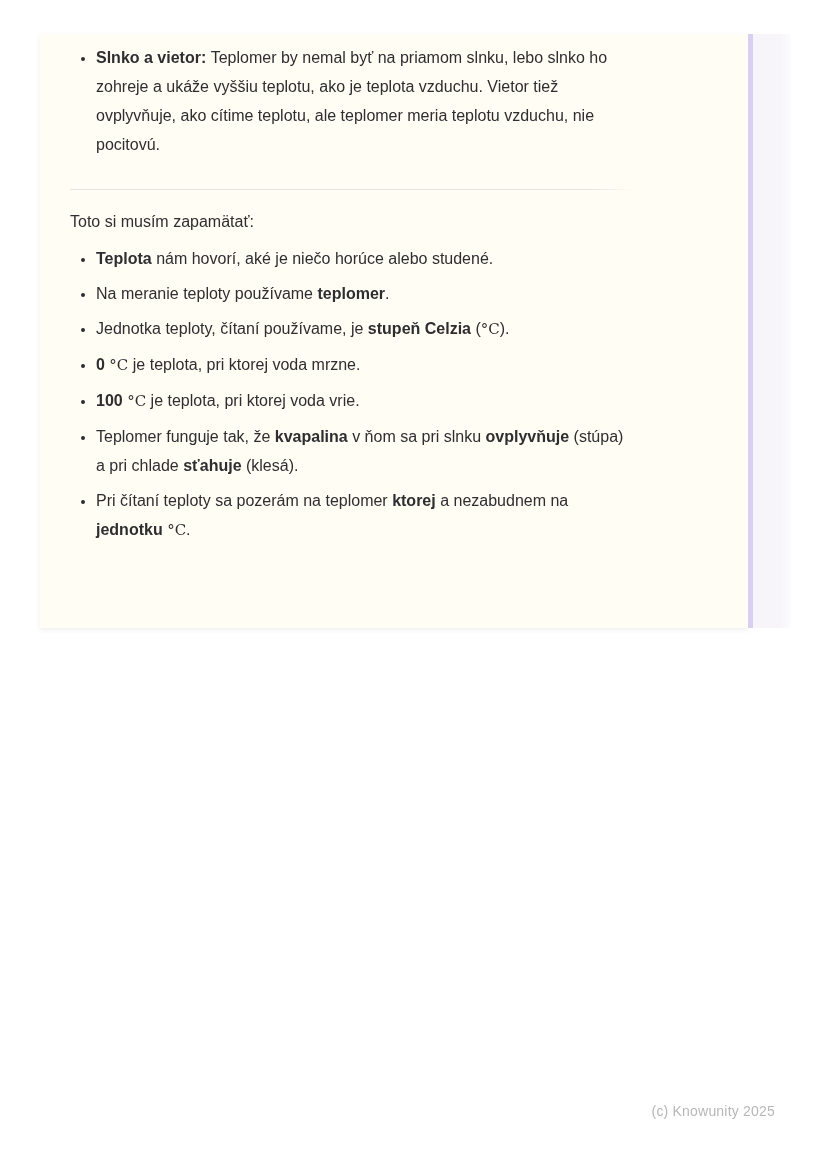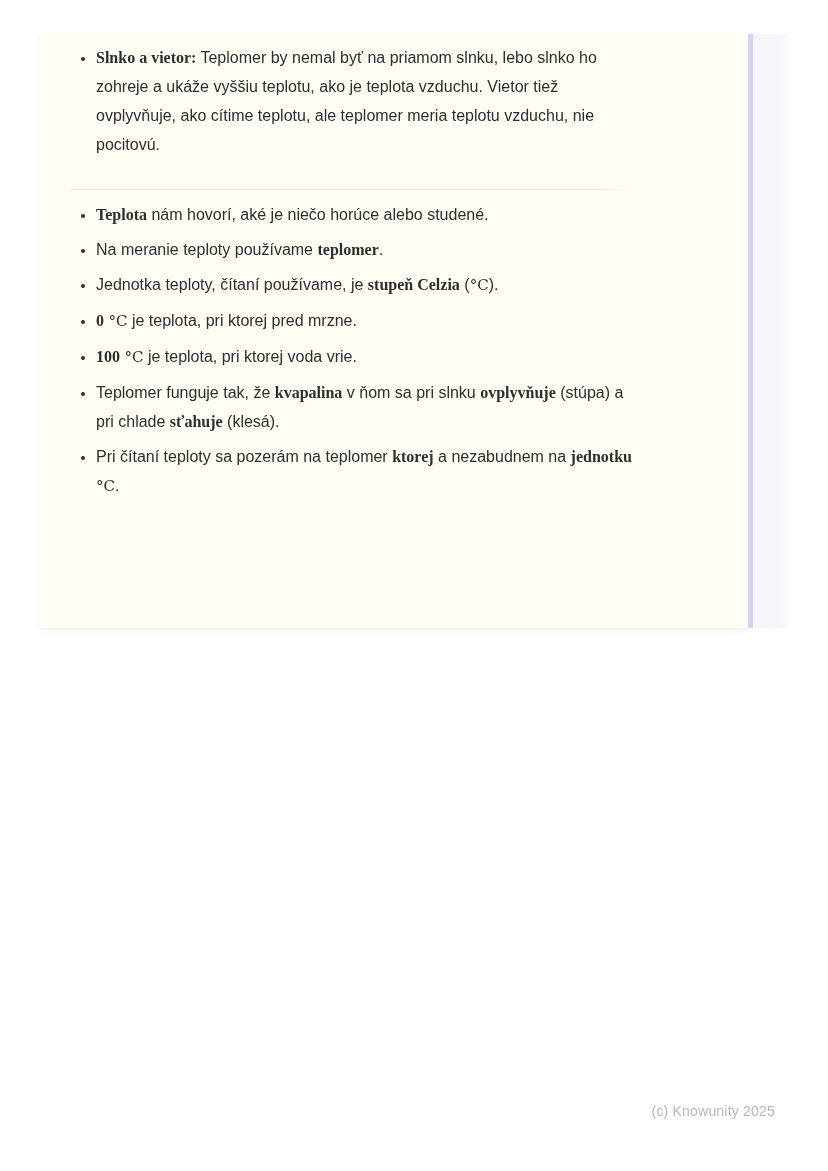--- a/index.html
+++ b/index.html
@@ -35,21 +35,21 @@
     background:linear-gradient(to right,var(--panel-bg) 70%,#fcfbfd 100%);
   }
   ul.note-list{
     list-style:disc;
     padding-left:26px;
     font-size:16px;
     line-height:29px;
   }
   ul.note-list li{margin-bottom:6px;}
   ul.note-list li::marker{color:var(--ink);font-size:14px;}
-  .b{font-weight:700;font-family:Liberation Serif, serif;}
+  .b{font-weight:700;}
   .i{}
   .math{font-family:"DejaVu Serif","Liberation Serif",serif;font-size:15px;}
   hr.section-divider{
     border:none;height:1px;
     background:linear-gradient(to right,var(--rule) 92%,rgba(229,228,224,0) 100%);
     margin:30px 0 0 0;
   }
   h2.section-title{
     margin-top:33px;
     font-size:27px;
@@ -80,26 +80,27 @@
 <body>
 
 <div class="page-card">
   <ul class="note-list top-list">
       <li><span class="b">Slnko a vietor: </span><span>Teplomer by nemal byť na priamom slnku, lebo slnko ho zohreje a ukáže vyššiu teplotu, ako je teplota vzduchu. Vietor tiež ovplyvňuje, ako </span><span class="i">cítime</span><span> teplotu, ale teplomer meria teplotu vzduchu, nie pocitovú.</span></li>
     </ul>
 
   <hr class="section-divider">
 
 
+  <p class="section-intro">Toto si musím zapamätať:</p>
 
   <ul class="note-list summary-list">
       <li><span class="b">Teplota</span><span> nám hovorí, aké je niečo horúce alebo studené.</span></li>
       <li><span>Na meranie teploty používame </span><span class="b">teplomer</span><span>.</span></li>
       <li><span>Jednotka teploty, čítaní používame, je </span><span class="b">stupeň Celzia</span><span> (</span><span class="math">°C</span><span>).</span></li>
-      <li><span class="b">0</span><span> </span><span class="math">°C</span><span> je teplota, pri ktorej pred mrzne.</span></li>
+      <li><span class="b">0</span><span> </span><span class="math">°C</span><span> je teplota, pri ktorej voda mrzne.</span></li>
       <li><span class="b">100</span><span> </span><span class="math">°C</span><span> je teplota, pri ktorej voda vrie.</span></li>
       <li><span>Teplomer funguje tak, že </span><span class="b">kvapalina</span><span> v ňom sa pri slnku </span><span class="b">ovplyvňuje</span><span> (stúpa) a pri chlade </span><span class="b">sťahuje</span><span> (klesá).</span></li>
       <li><span>Pri čítaní teploty sa pozerám na teplomer </span><span class="b">ktorej</span><span> a nezabudnem na </span><span class="b">jednotku</span><span> </span><span class="math">°C</span><span>.</span></li>
     </ul>
 </div>
 
 <div class="spine"></div>
 <div class="side-panel"></div>
 
 <div class="page-footer">(c) Knowunity 2025</div>

